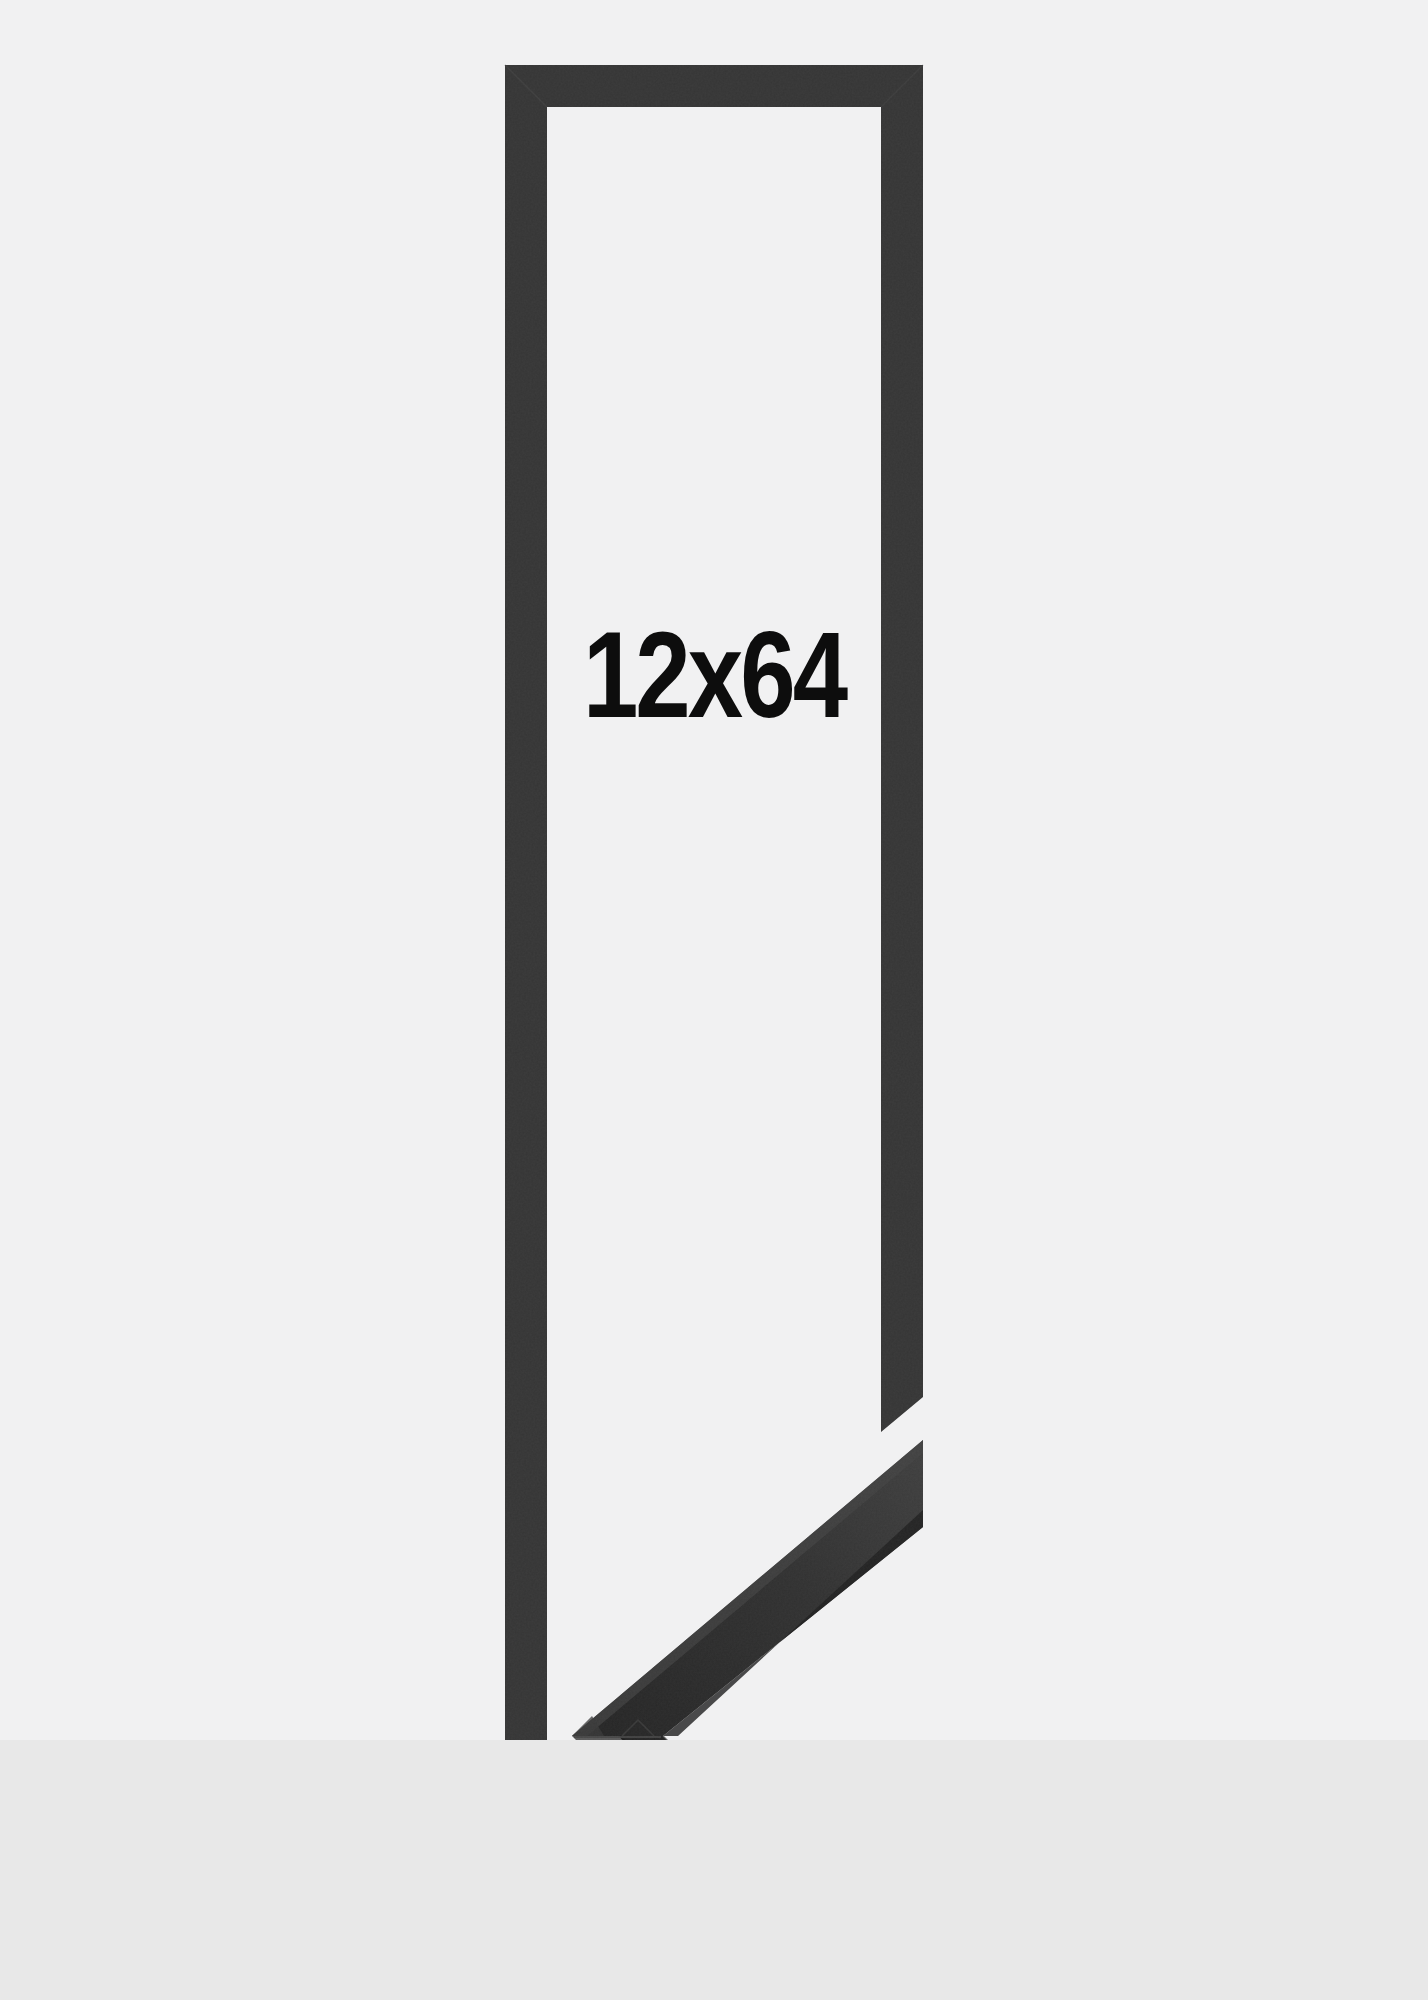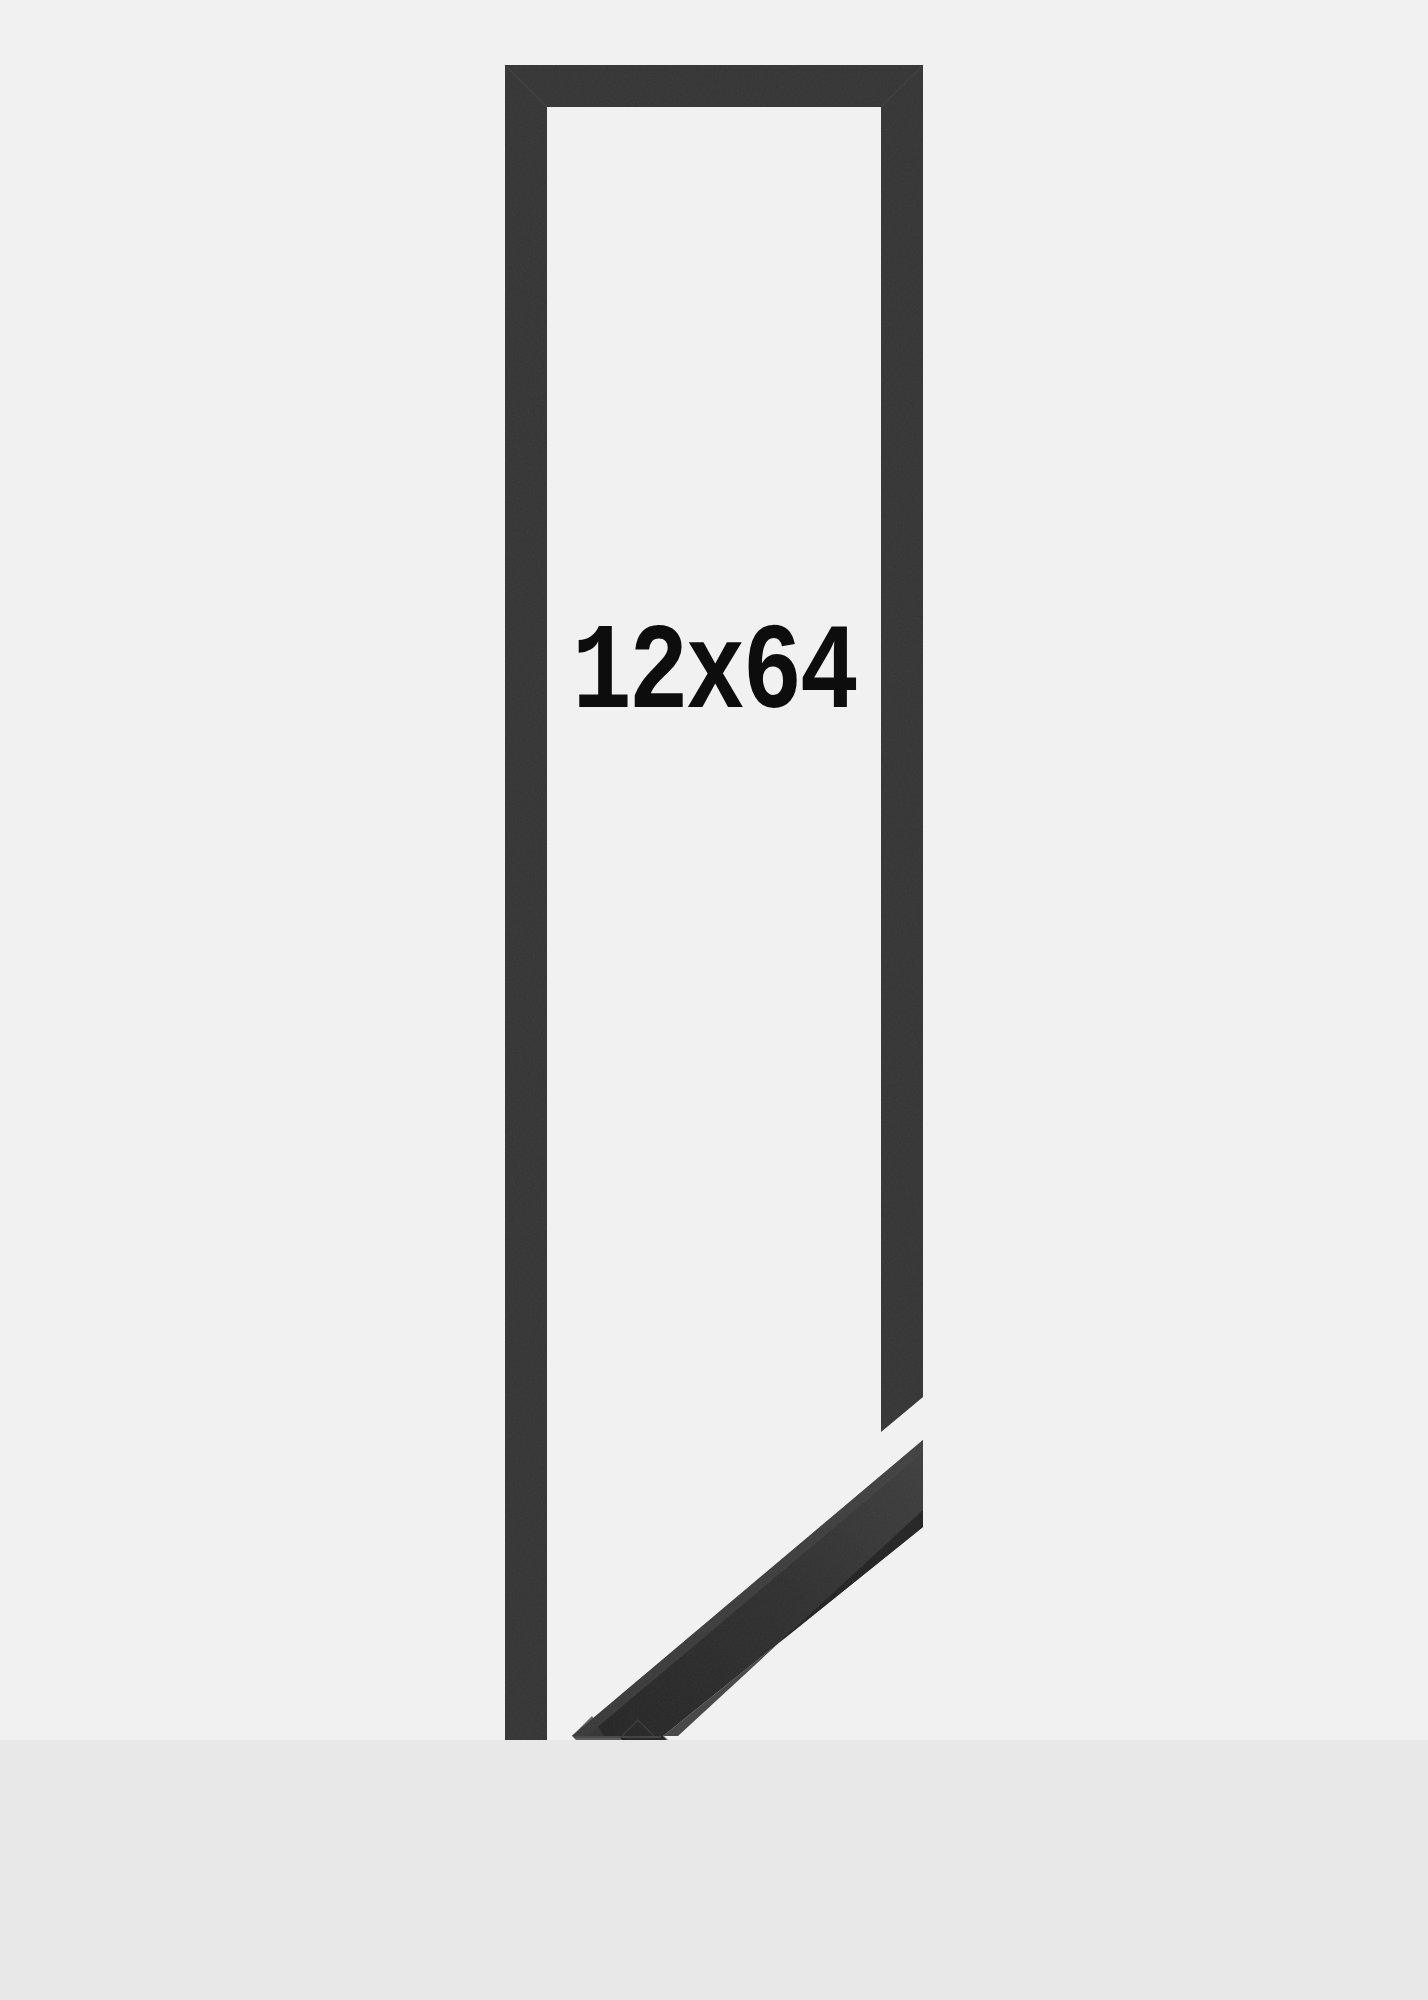--- a/index.html
+++ b/index.html
@@ -1,21 +1,21 @@
 <!DOCTYPE html>
 <html style="--background: #f1f1f2; --frame: #353535; --frame-seam: #454545; --label-text: #0d0d0d; --sample-face-dark: #262626; --sample-face-light: #3e3e3e; --sample-bevel: #434343; --sample-inner-strip: #1f1f1f; --sample-side-light: #5a5a5a; --sample-side-shade: #4a4a4a; --sample-edge-dark: #1c1c1c; --sample-edge-highlight: #505050;"><head>
 <meta charset="utf-8">
 <style>
   html,body{margin:0;padding:0;background:#e8e8e8;}
   .stage{
     position:relative;
     width:1428px;height:1740px;
     background:var(--background,#f1f1f2);
     overflow:hidden;
-    font-family:Liberation Mono, monospace;
+    font-family:Liberation Sans, sans-serif;
   }
   .stage svg{position:absolute;left:0;top:0;display:block;}
   .size-label{
     position:absolute;
     left:714px;top:674px;
     transform:translate(-50%,-50%) scaleX(0.81);
     font-weight:bold;
     font-size:123px;
     letter-spacing:-0.03em;
     line-height:1;

